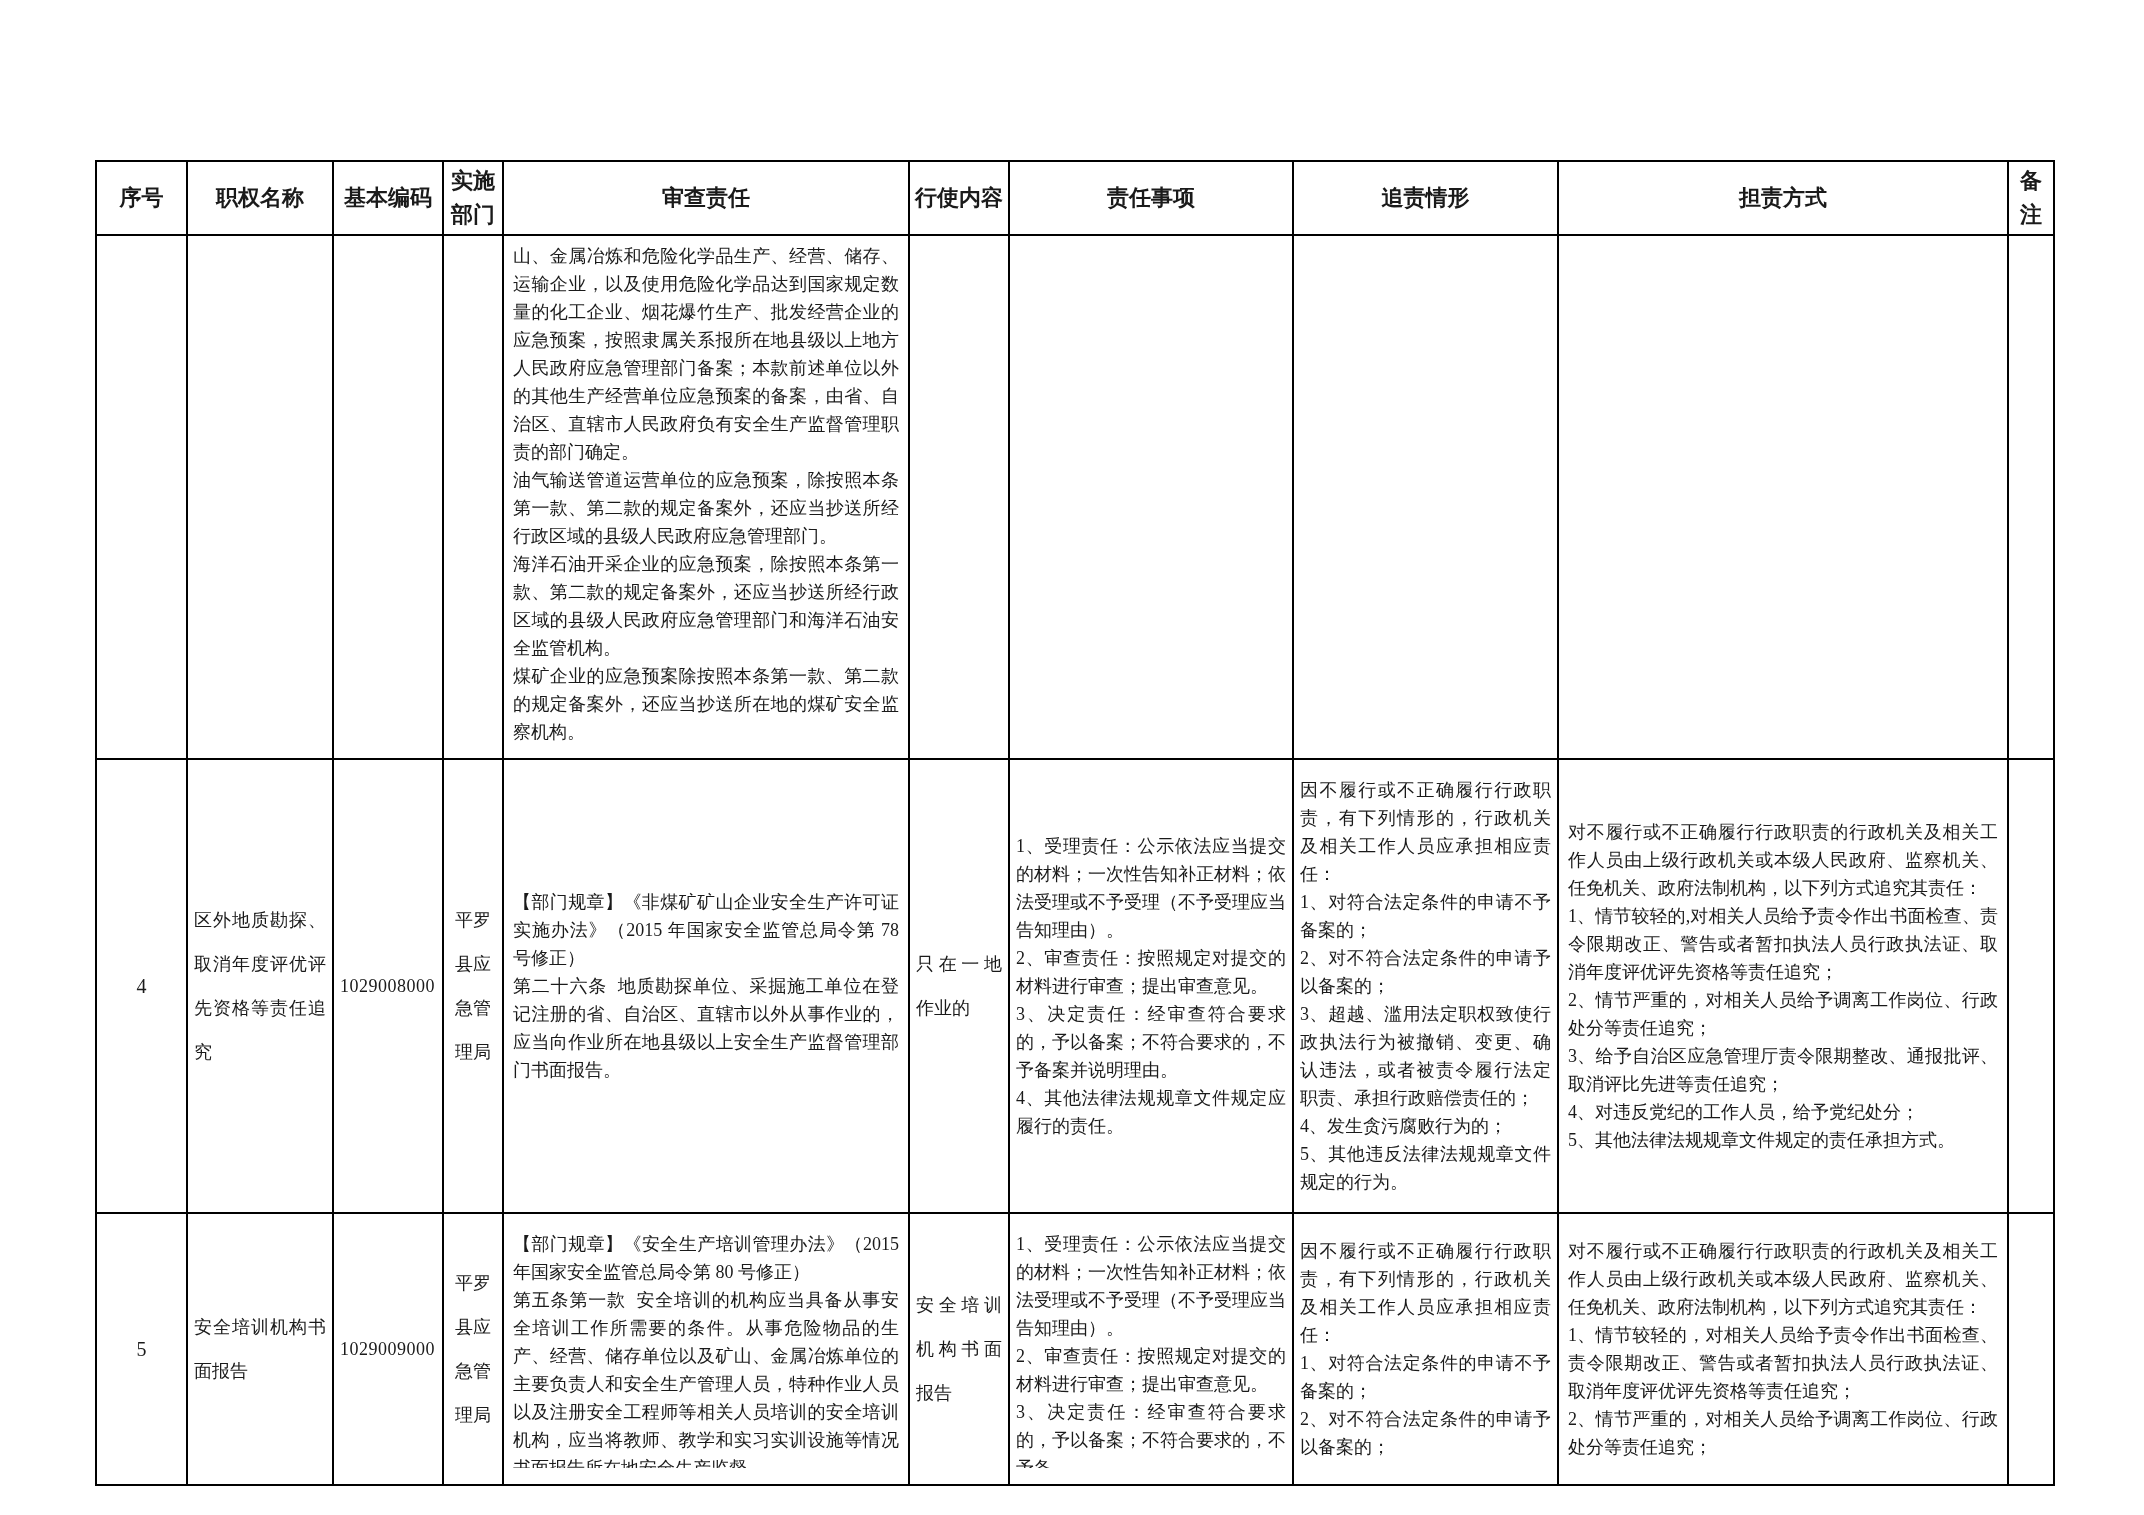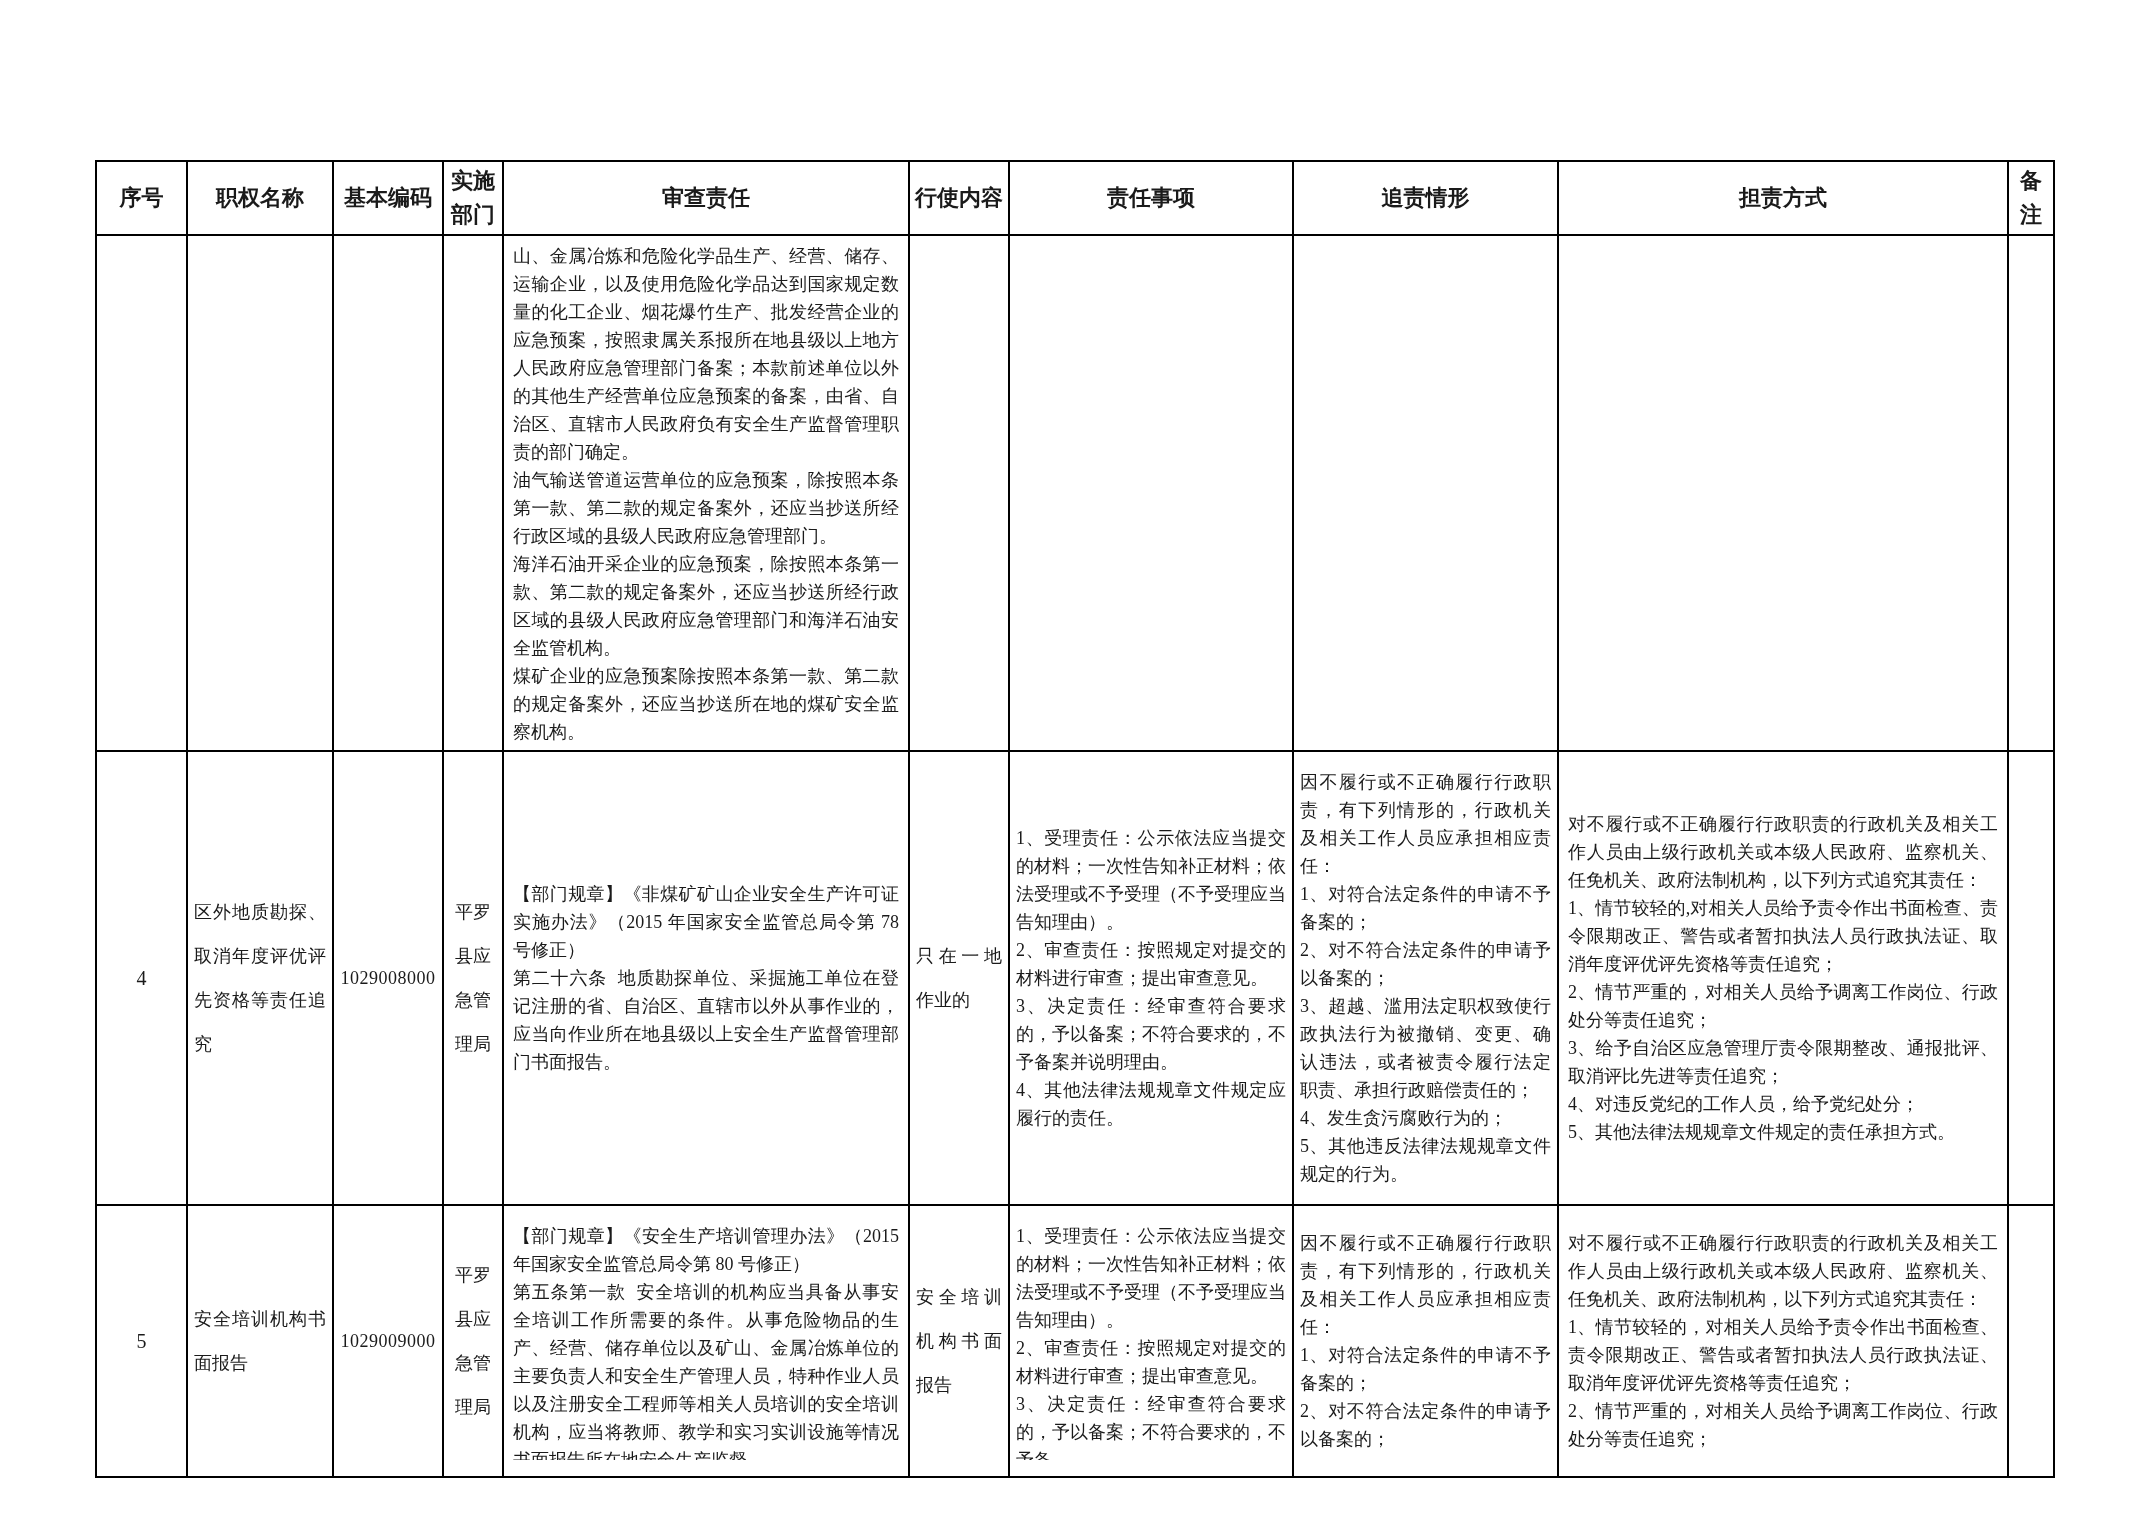--- a/index.html
+++ b/index.html
@@ -13,22 +13,22 @@
   th { font-weight:bold; font-size:22px; line-height:34px; text-align:center; padding:2px 2px; }
   thead tr { height:68px;margin-left:40px; }
   tr.r-cont { height:454px; }
   tr.r4 { height:438px; }
   tr.r5 { height:260px; }
   .ct { white-space:pre-wrap; font-size:18px; line-height:28px; text-align:justify; word-break:break-all; }
   td.c-center { text-align:center; }
   td.c-center .ct { text-align:center; }
   .sparse .ct { line-height:44px; }
   td.c-seq .ct { font-size:20px; }
-  td.c-code .ct { letter-spacing:0.5px; white-space:nowrap; text-align:center; }
-  td.c-basis { padding:4px 9px; }
+  td.c-code .ct { letter-spacing:0.5px; white-space:nowrap; }
+  td.c-basis { padding:12px 9px; }
   td.c-liability { padding:2px 9px; }
   tr.r5 .ct { max-height:238px; overflow:hidden; }
   tr.r-cont td.c-basis { vertical-align:top; padding-top:6px; }
 </style>
 </head>
 <body>
 
 <div class="sheet">
   <table class="power">
     <colgroup>

